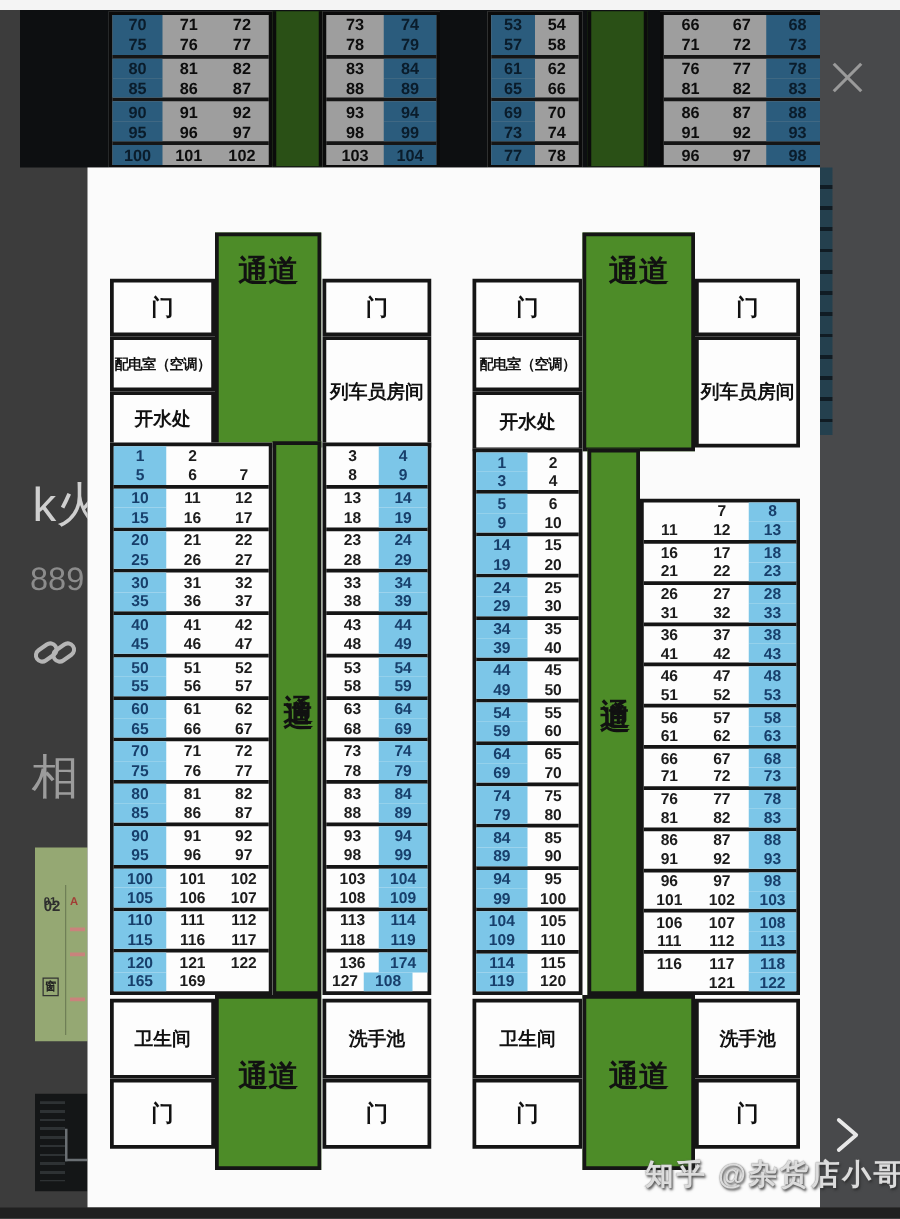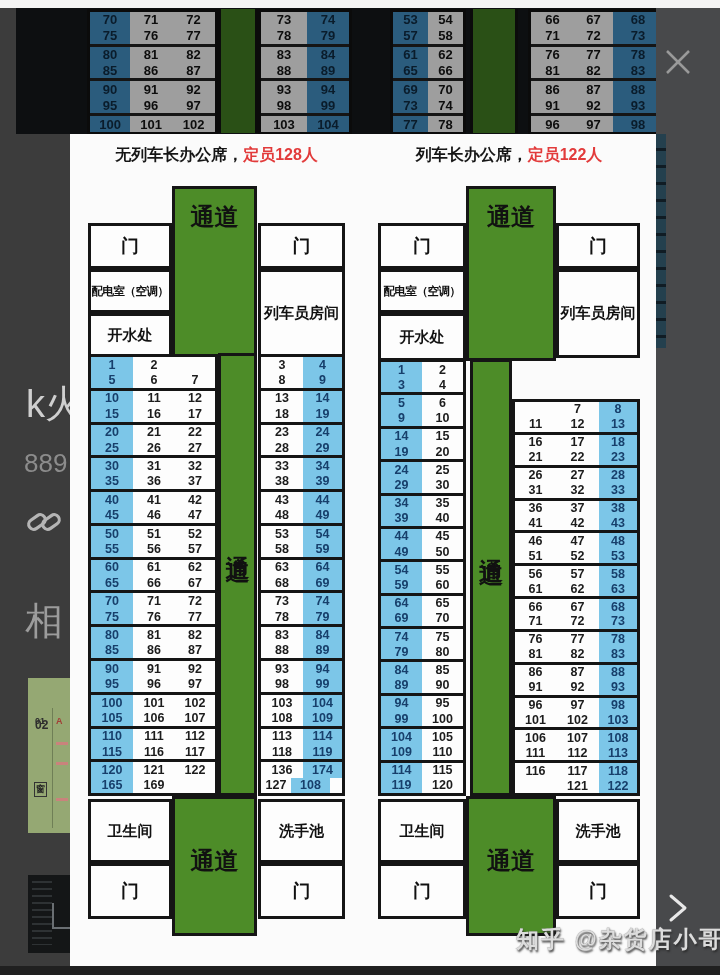--- a/index.html
+++ b/index.html
@@ -294,22 +294,20 @@
   <div class="mark" style="top:120px"></div>
 </div>
 
 <div class="abs" id="thumb-dark">
   <div class="grid"></div>
   <div class="bracket"></div>
 </div>
 
 <div class="abs" id="modal">
 
-  <div class="hdr" id="hdr-a"><span>无列车长办公席，</span><span class="red">定员128人</span></div>
-  <div class="hdr" id="hdr-b"><span>列车长办公席，</span><span class="red">定员122人</span></div>
 
   <div class="green" id="a-green-top">
       <span class="aisle-h">通道</span>
     </div>
   <div class="green narrow" id="a-green-aisle">
       <span class="aisle-v">通道</span>
     </div>
   <div class="green bottom" id="a-green-bottom">
       <span class="aisle-h">通道</span>
     </div>

